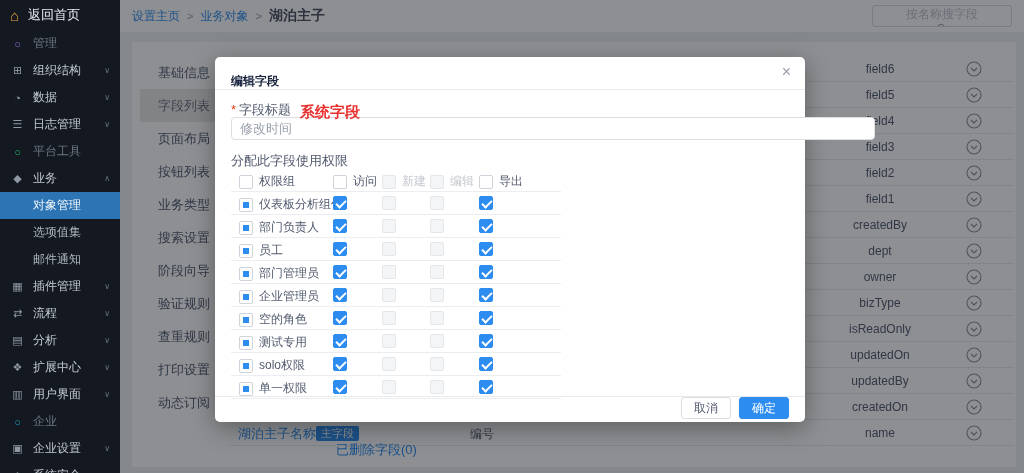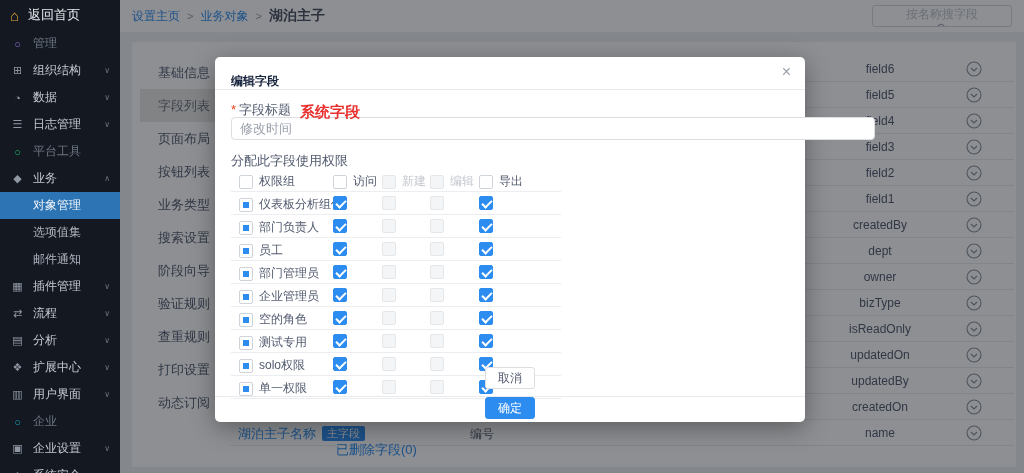--- a/index.html
+++ b/index.html
@@ -31,21 +31,21 @@
   .content { position:absolute; left:120px; top:32px; right:0; bottom:0; background:#eef0f4; z-index:1; }
   .card { position:absolute; left:12px; top:10px; right:8px; bottom:6px; background:#fff; }
   .inner-menu { position:absolute; left:8px; top:14px; width:98px; }
   .im-item { height:33px; line-height:33px; padding-left:18px; font-size:13px; color:#515a6e; cursor:pointer; white-space:nowrap; }
   .im-item.selected { background:#ebe9e6; color:#6b7280; }
 
   .table-area { position:absolute; left:98px; right:0; top:0; bottom:0; }
   .f-rows { position:absolute; left:0; right:2px; top:14px; }
   .f-row { position:relative; height:26px; border-bottom:1px solid #e8eaec; }
   .f-label { position:absolute; left:8px; top:5px; font-size:13px; color:#2d8cf0; cursor:pointer; }
-  .f-badge { display:inline-block; margin-left:6px; background:#2d8cf0; color:#fff; font-size:11px; line-height:15px; padding:0 5px; border-radius:2px; vertical-align:1px; }
+  .f-badge { display:inline-block; margin-left:0; background:#2d8cf0; color:#fff; font-size:11px; line-height:15px; padding:0 5px; border-radius:2px; vertical-align:1px; }
   .f-type { position:absolute; left:240px; top:6px; font-size:12px; color:#515a6e; }
   .f-api { position:absolute; left:560px; width:180px; top:6px; text-align:center; font-size:12px; color:#515a6e; }
   .f-act { position:absolute; right:32px; top:5px; width:16px; height:16px; cursor:pointer; }
   .f-deleted { position:absolute; left:106px; bottom:8px; font-size:13px; color:#2d8cf0; cursor:pointer; }
 
   
   .overlay { position:absolute; left:120px; top:0; right:0; bottom:0; background:rgba(13,17,23,0.47); z-index:50; }
   .modal { position:absolute; left:215px; top:57px; width:590px; height:365px; background:#fff; border-radius:5px;
     box-shadow:0 6px 24px rgba(0,0,0,0.35); z-index:100; }
   .m-header { height:33px; border-bottom:1px solid #e8eaec; position:relative; }
@@ -63,21 +63,21 @@
   .p-cell .lbl { font-size:12px; color:#515a6e; white-space:nowrap; }
   .p-cell .lbl.dis { color:#c5c8ce; }
   .c1{left:8px} .c2{left:102px} .c3{left:151px} .c4{left:199px} .c5{left:248px}
   .cb { width:14px; height:14px; border:1px solid #cfd3da; border-radius:2px; background:#fff; position:relative; flex:0 0 14px; cursor:pointer; }
   .cb.checked { background:#2d8cf0; border-color:#2d8cf0; }
   .cb.checked::after { content:""; position:absolute; left:4px; top:1px; width:4px; height:8px;
     border:solid #fff; border-width:0 2px 2px 0; transform:rotate(45deg); }
   .cb.indet::after { content:""; position:absolute; left:3px; top:3px; width:6px; height:6px; background:#2d8cf0; }
   .cb.disabled { background:#f4f5f7; border-color:#e4e7ea; cursor:default; }
   .m-footer { position:absolute; left:0; right:0; bottom:0; height:26px; border-top:1px solid #e8eaec;
-    display:flex; align-items:center; justify-content:flex-end; gap:8px; padding:0 16px 3px;flex-direction:column; }
+    display:flex; align-items:center; justify-content:flex-end; gap:8px; padding:0 16px 3px; }
   .btn { height:22px; padding:0 12px; font-size:12px; border-radius:3px; cursor:pointer; line-height:20px; }
   .btn.ghost { background:#fff; border:1px solid #dcdee2; color:#515a6e; }
   .btn.primary { background:#2d8cf0; border:1px solid #2d8cf0; color:#fff; }
 </style>
 </head>
 <body>
 
 <div class="sidebar">
   <div class="side-home">
     <span class="glyph">⌂</span>

